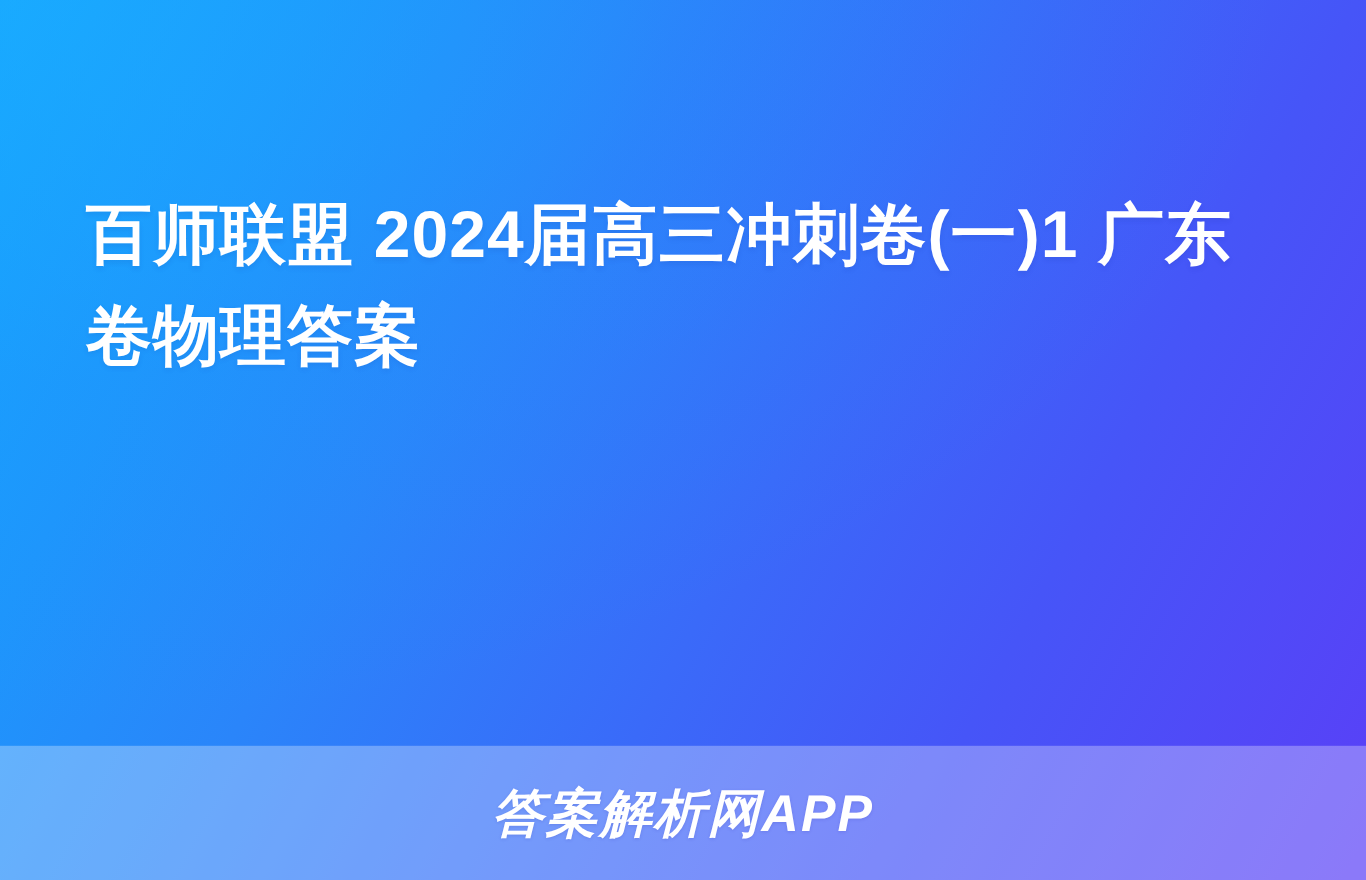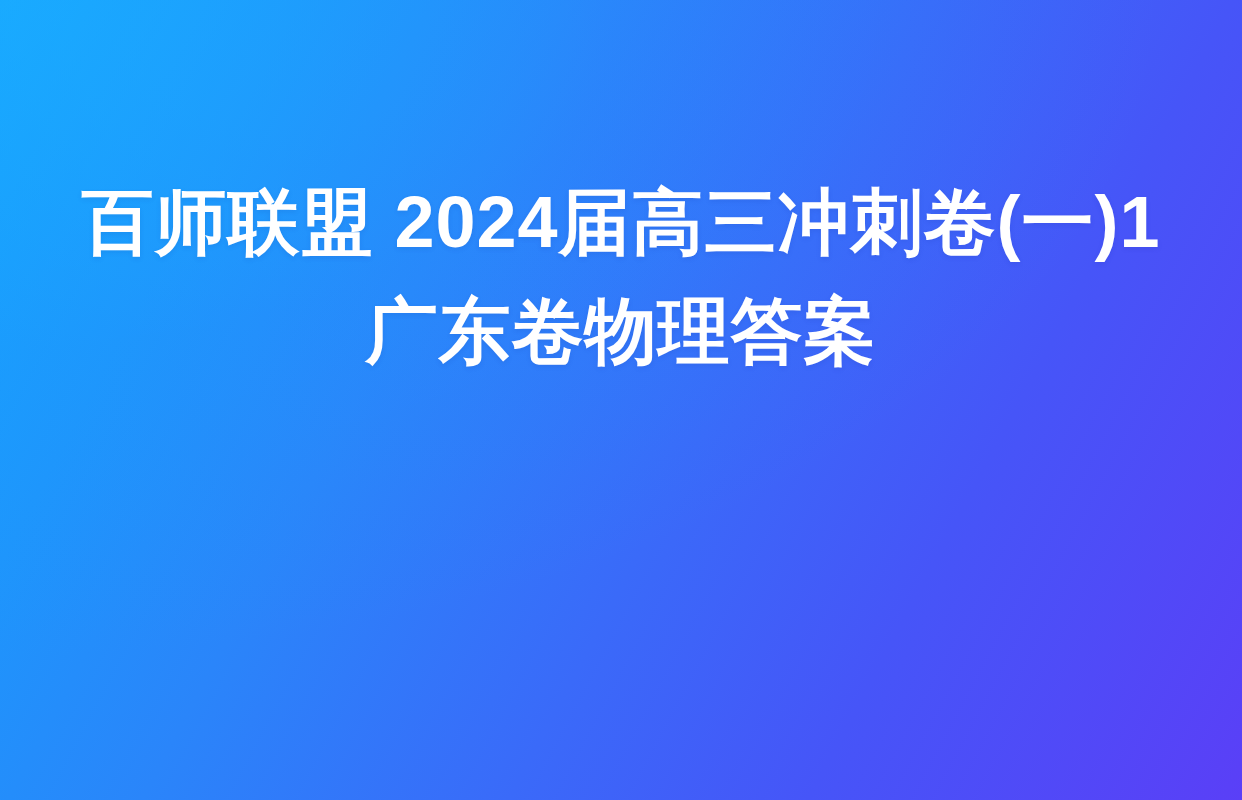--- a/index.html
+++ b/index.html
@@ -50,24 +50,23 @@
     padding: 0 78px;
     box-sizing: border-box;
     z-index: 3;
   }
 
   .title {
     margin: 0;
     color: #ffffff;
     font-family: "Liberation Sans", "DejaVu Sans", sans-serif;
     font-weight: 700;
-    font-size: 72px;
+    font-size: 60px;
     line-height: 1.52;
     letter-spacing: 1px;
-    text-align: center;
     word-break: break-all;
     text-shadow: 0 2px 5px rgba(20, 40, 140, 0.10);
   }
 
   
   .bottom-band {
     position: absolute;
     left: 0;
     right: 0;
     top: 678px;
@@ -92,14 +91,17 @@
 </style>
 </head>
 <body>
 
 <div class="canvas">
 
   <div class="title-wrap">
     <h1 class="title">百师联盟 2024届高三冲刺卷(一)1 广东卷物理答案</h1>
   </div>
 
+  <div class="bottom-band">
+    <span class="watermark">答案解析网APP</span>
+  </div>
 
 </div>
 
 </body></html>

